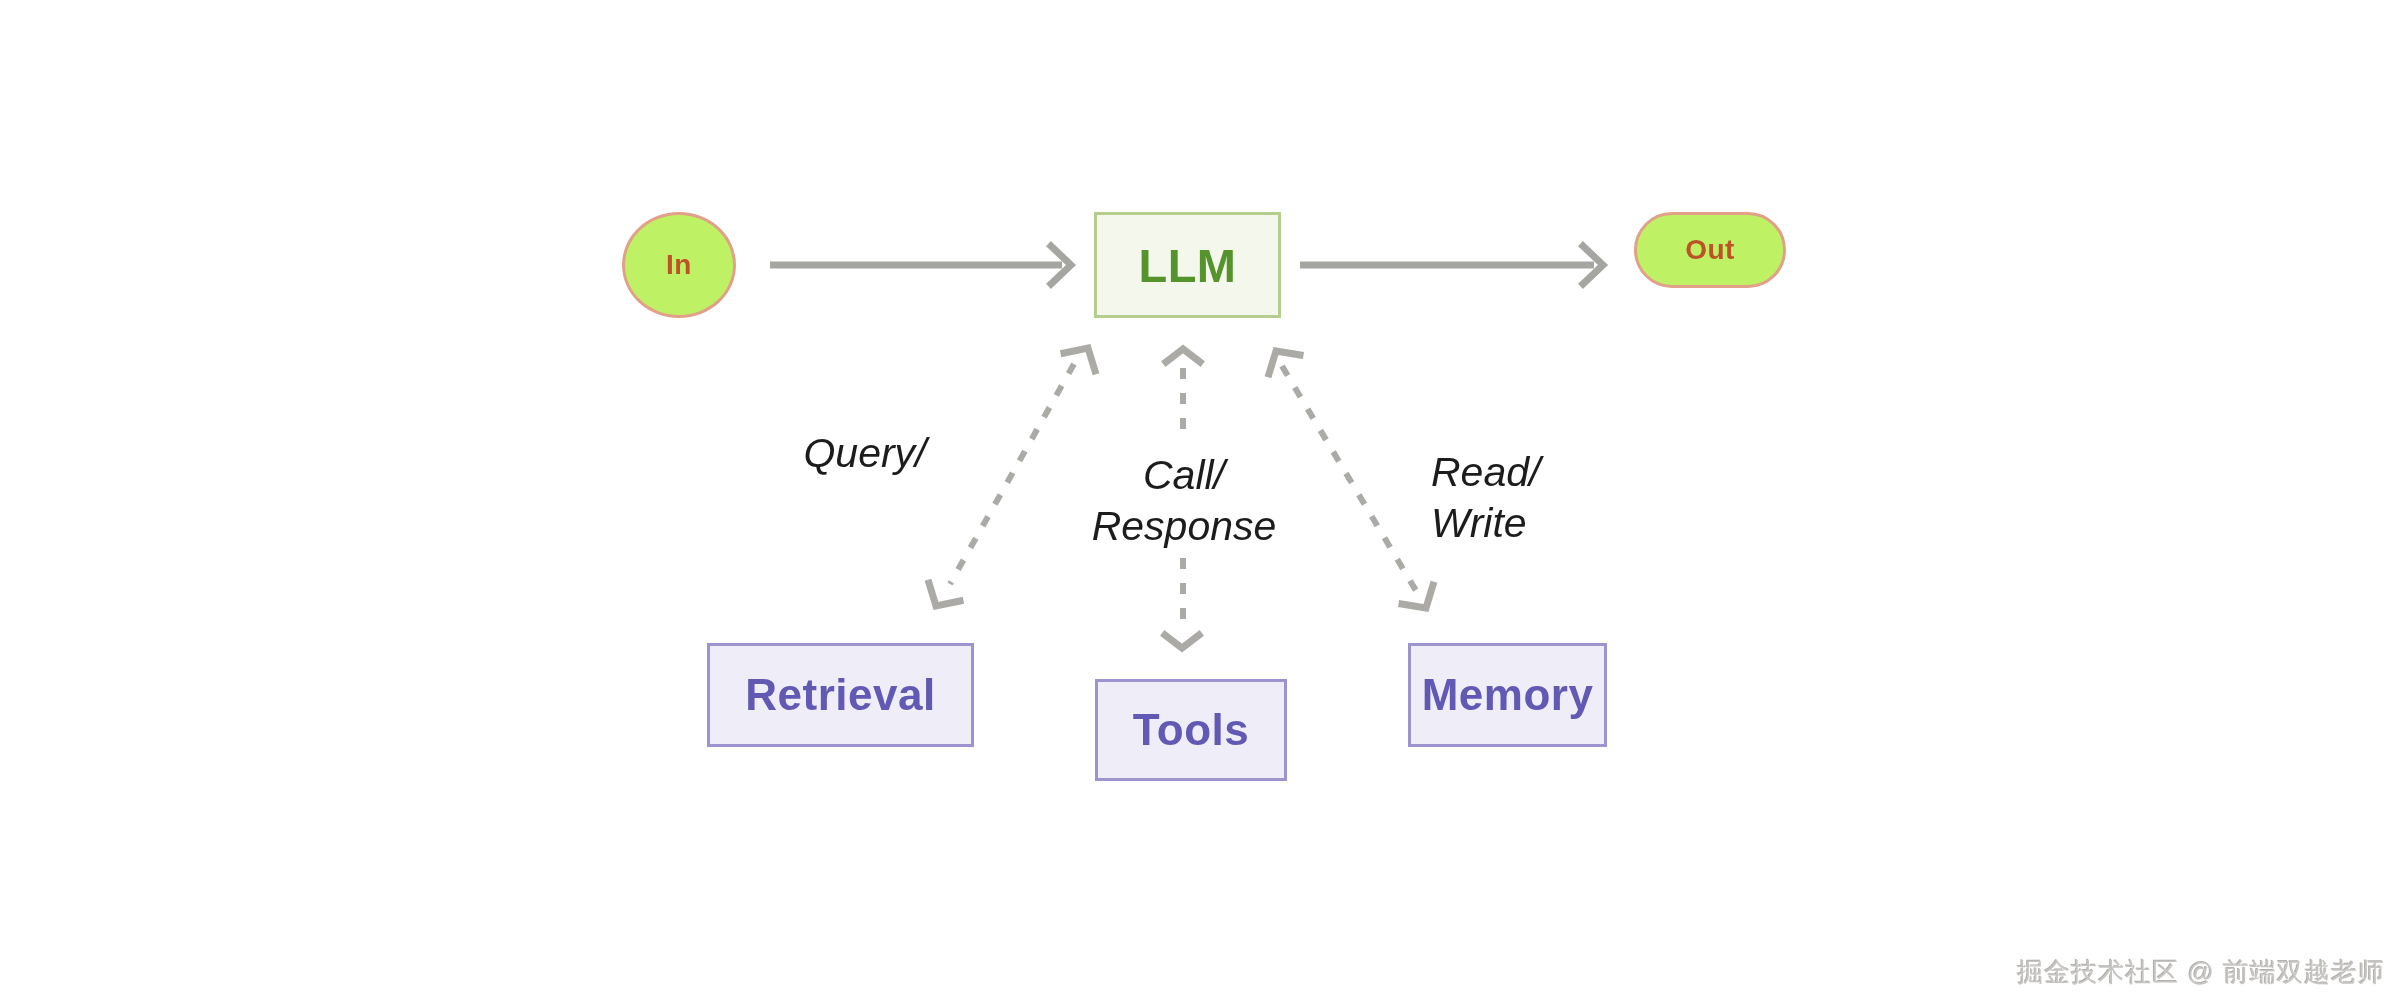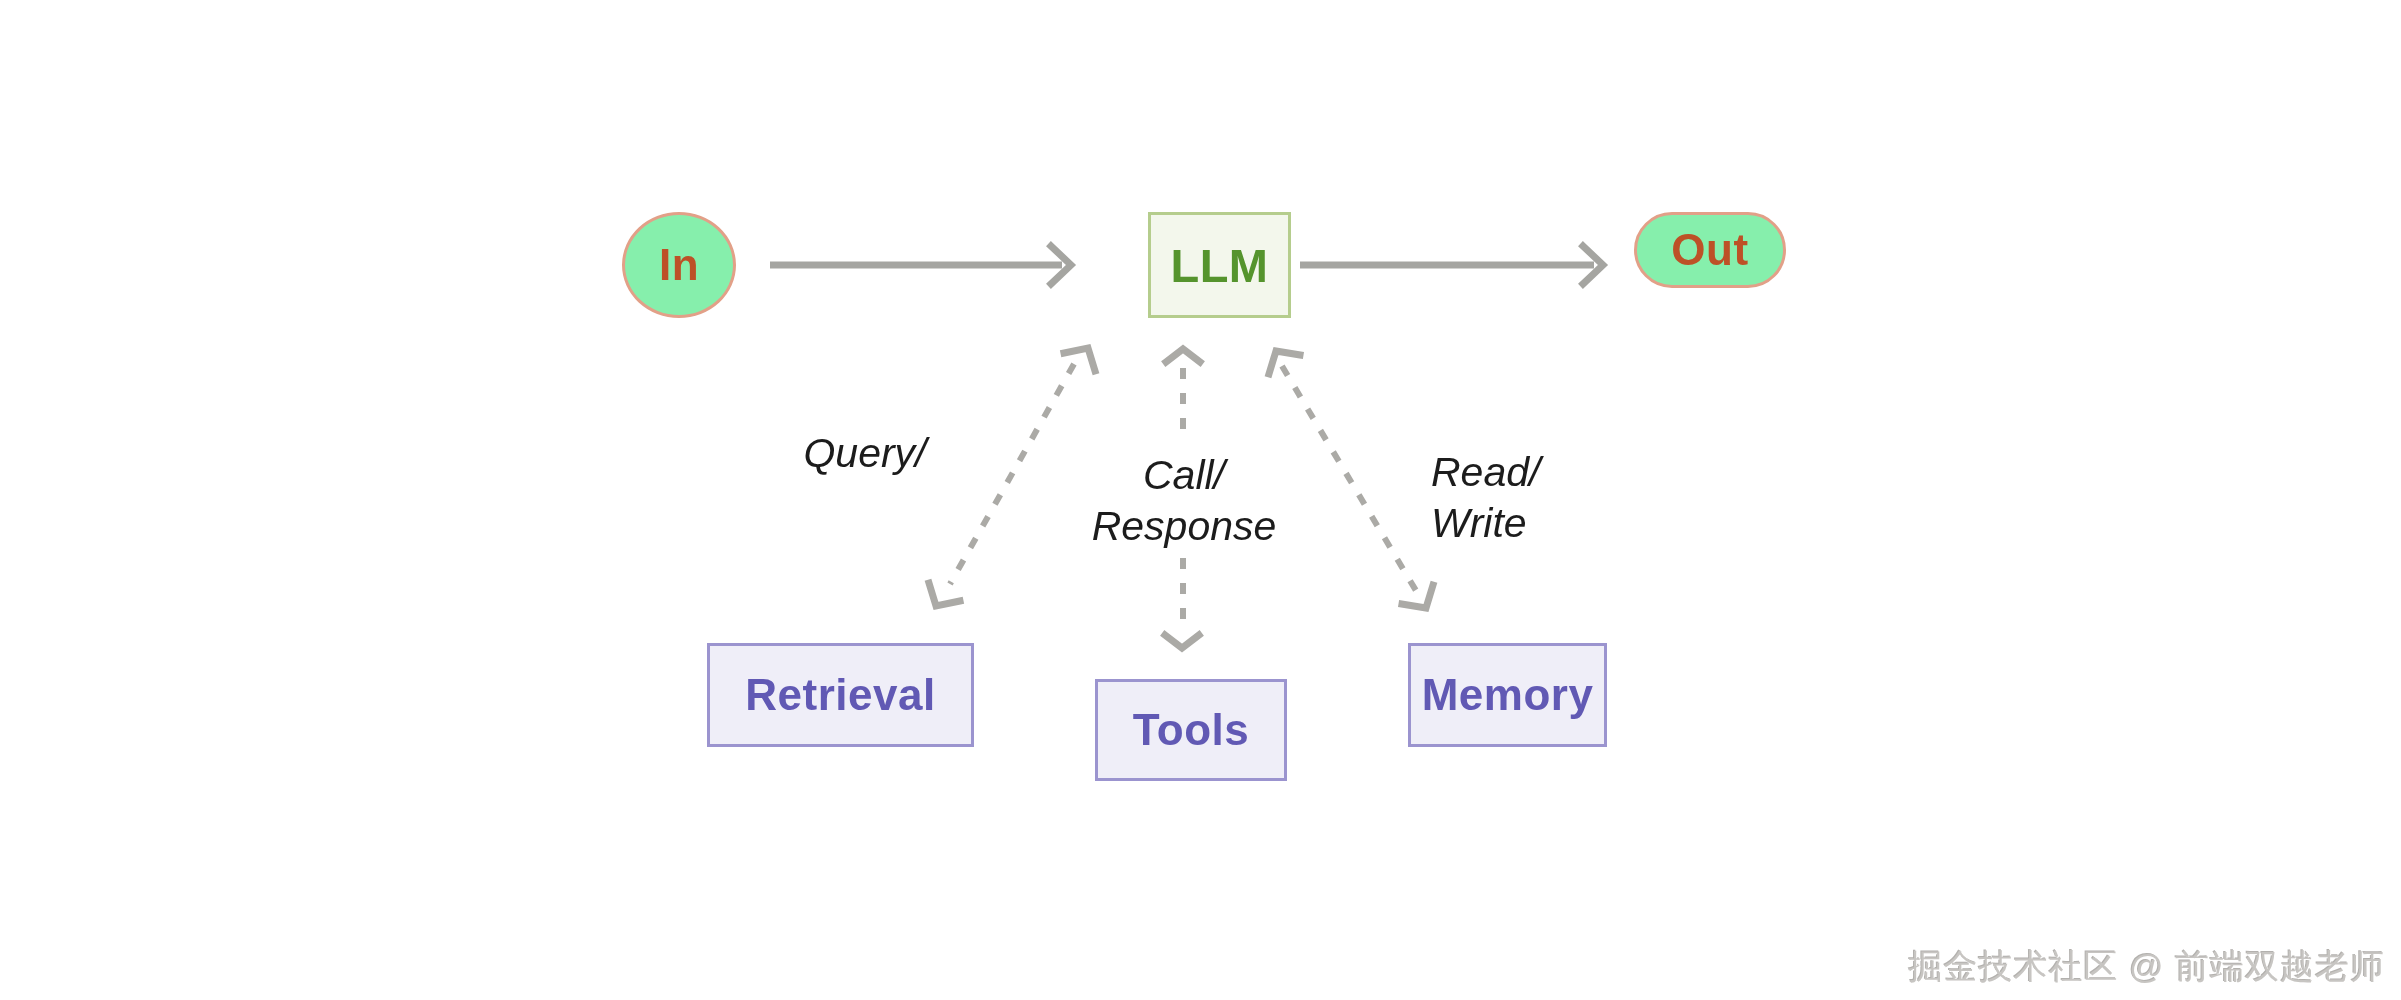--- a/index.html
+++ b/index.html
@@ -16,29 +16,29 @@
   .node {
     position: absolute;
     display: flex;
     align-items: center;
     justify-content: center;
     box-sizing: border-box;
     font-weight: bold;
     letter-spacing: 0.5px;
   }
   .node-io {
-    background: #86efac;
+    background: #bef264;
     border: 3px solid #e2a088;
     color: #bd5127;
-    font-size: 44px;
+    font-size: 28px;
   }
   .node-in  { left: 622px;  top: 212px; width: 114px; height: 106px; border-radius: 50%; }
   .node-out { left: 1634px; top: 212px; width: 152px; height: 76px; border-radius: 52px; }
   .node-llm {
-    left: 1148px; top: 212px; width: 143px; height: 106px;
+    left: 1094px; top: 212px; width: 187px; height: 106px;
     background: #f3f7ec;
     border: 3px solid #b5cd8d;
     color: #55942d;
     font-size: 47px;
   }
   .node-sub {
     background: #efeef8;
     border: 3px solid #9b94cf;
     color: #6159b4;
     font-size: 44px;
@@ -57,21 +57,21 @@
   }
   .edge-label span { display: block; }
   .label-query    { left: 760px;  top: 428px; width: 210px; text-align: center; }
   .label-call     { left: 1059px; top: 450px; width: 250px; text-align: center; }
   .label-read     { left: 1431px; top: 447px; text-align: left; }
 
   .watermark {
     position: absolute;
     right: 16px;
     bottom: 10px;
-    font-size: 34px;
+    font-size: 26px;
     color: #c7c5c2;
     text-shadow: 1px 1px 0 #ffffff, -1px -1px 0 #b3b1ae;
     letter-spacing: 1px;
   }
 
   .solid-line   { stroke: #a5a5a1; stroke-width: 7; fill: none; }
   .dash-line    { stroke: #abaaa6; stroke-width: 6; fill: none; stroke-dasharray: 11 14; }
   .chev         { stroke: #a5a5a1; stroke-width: 7; fill: none; stroke-linecap: square; stroke-linejoin: miter; }
   .chev-d       { stroke: #abaaa6; stroke-width: 7; fill: none; stroke-linecap: square; stroke-linejoin: miter; }
 </style>

